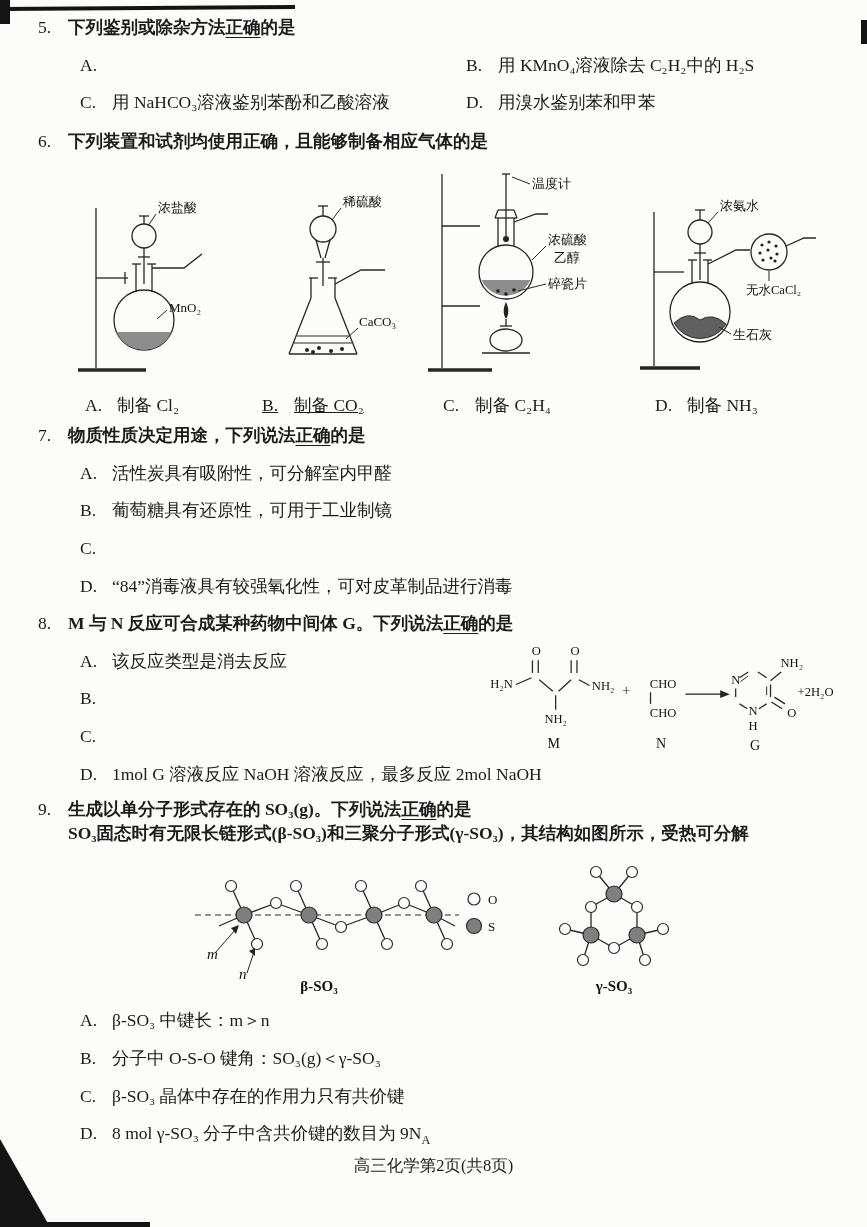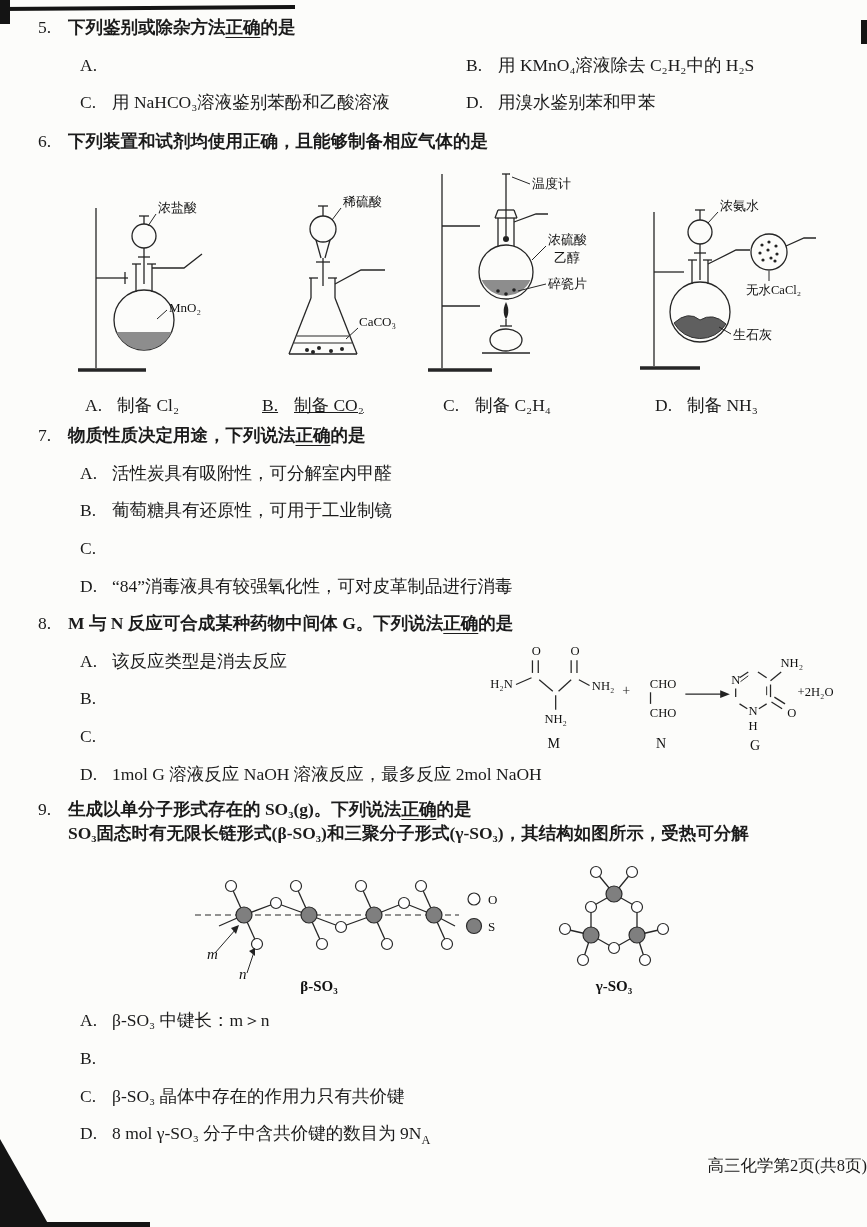--- a/index.html
+++ b/index.html
@@ -39,21 +39,21 @@
   .figoptrow { display:flex; margin:2px 0 0 30px; }
   .figoptrow .cell { display:flex; }
   .figoptrow .opt { margin:0 0 0 17px; }
 
   .q8wrap { position:relative; }
   .q8diagram { position:absolute; left:448px; top:28px; }
 
   .q9fig { margin:8px 0 0 150px; width:572px; }
   .q9fig svg { display:block; }
 
-  .footer { position:absolute; bottom:50px; left:0; width:100%; text-align:right; font-size:16.5px; }
+  .footer { position:absolute; bottom:50px; left:0; width:100%; text-align:center; font-size:16.5px; }
 
   
   .ln { stroke:#262626; stroke-width:1.3; fill:none; }
   .thin { stroke-width:1; }
   .thick { stroke-width:3.5; }
   .fillb { fill:#222; stroke:none; }
   .fillgray { fill:#8d8d8d; stroke:none; }
   .filldark { fill:#5f5f5f; stroke:#333; stroke-width:1; }
   .atom-o { fill:#ffffff; stroke:#2a2a2a; stroke-width:1.2; }
   .atom-s { fill:#7f7f7f; stroke:#2a2a2a; stroke-width:1.2; }
@@ -478,20 +478,21 @@
         <text x="425" y="138" class="bcap am">γ-SO₃</text>
       </svg>
     </div>
 
     <div class="opt">
       <span class="optlabel">A.</span>
       <span>β-SO₃ 中键长：m＞n</span>
     </div>
     <div class="opt">
       <span class="optlabel">B.</span>
+      <span>分子中 O-S-O 键角：SO₃(g)＜γ-SO₃</span>
     </div>
     <div class="opt">
       <span class="optlabel">C.</span>
       <span>β-SO₃ 晶体中存在的作用力只有共价键</span>
     </div>
     <div class="opt">
       <span class="optlabel">D.</span>
       <span><span>8 mol γ-SO₃ 分子中含共价键的数目为 9N</span><sub>A</sub></span>
     </div>
   </section>

